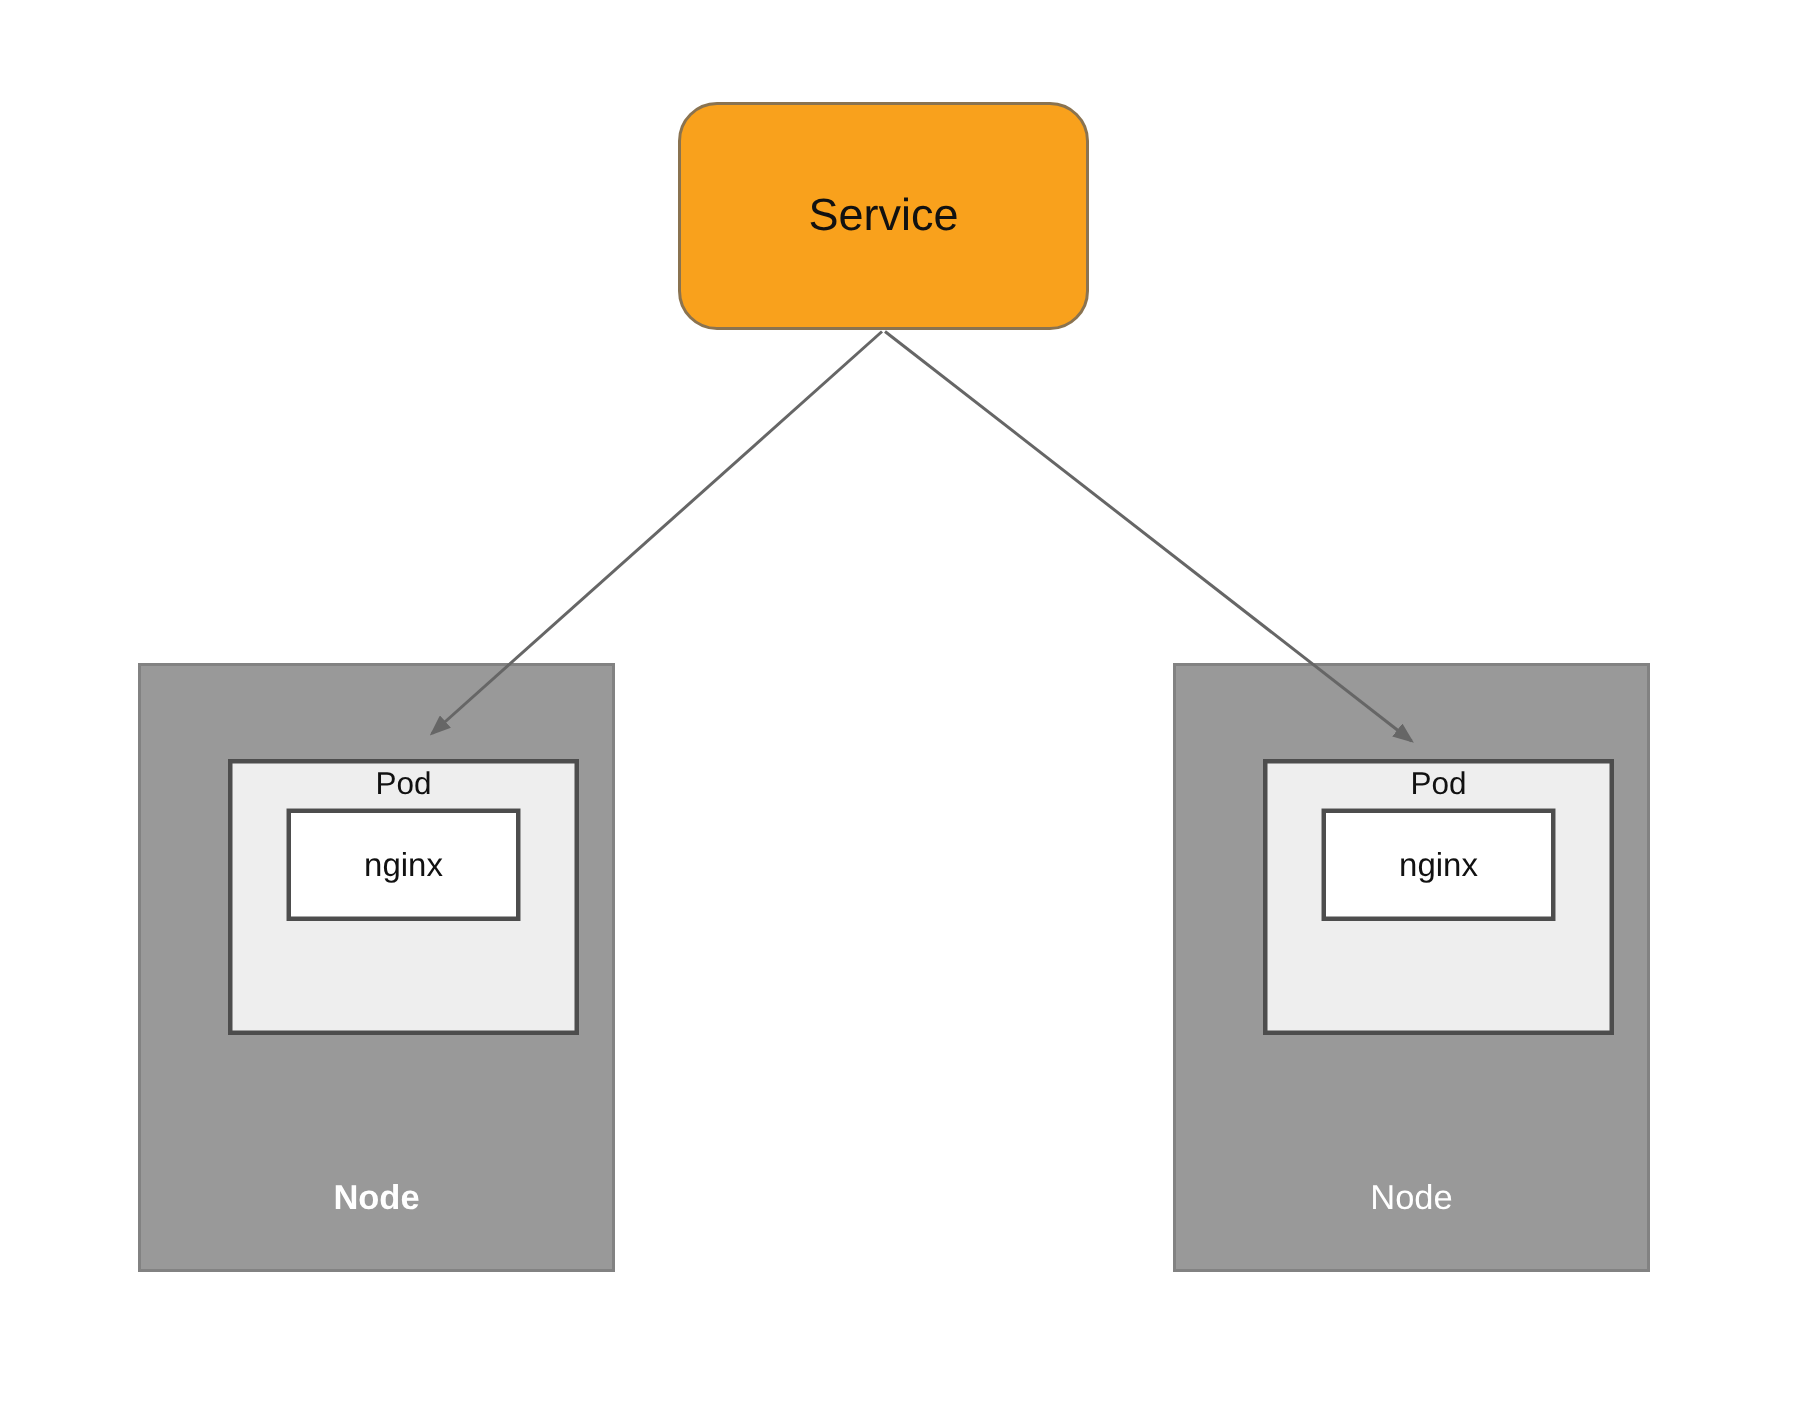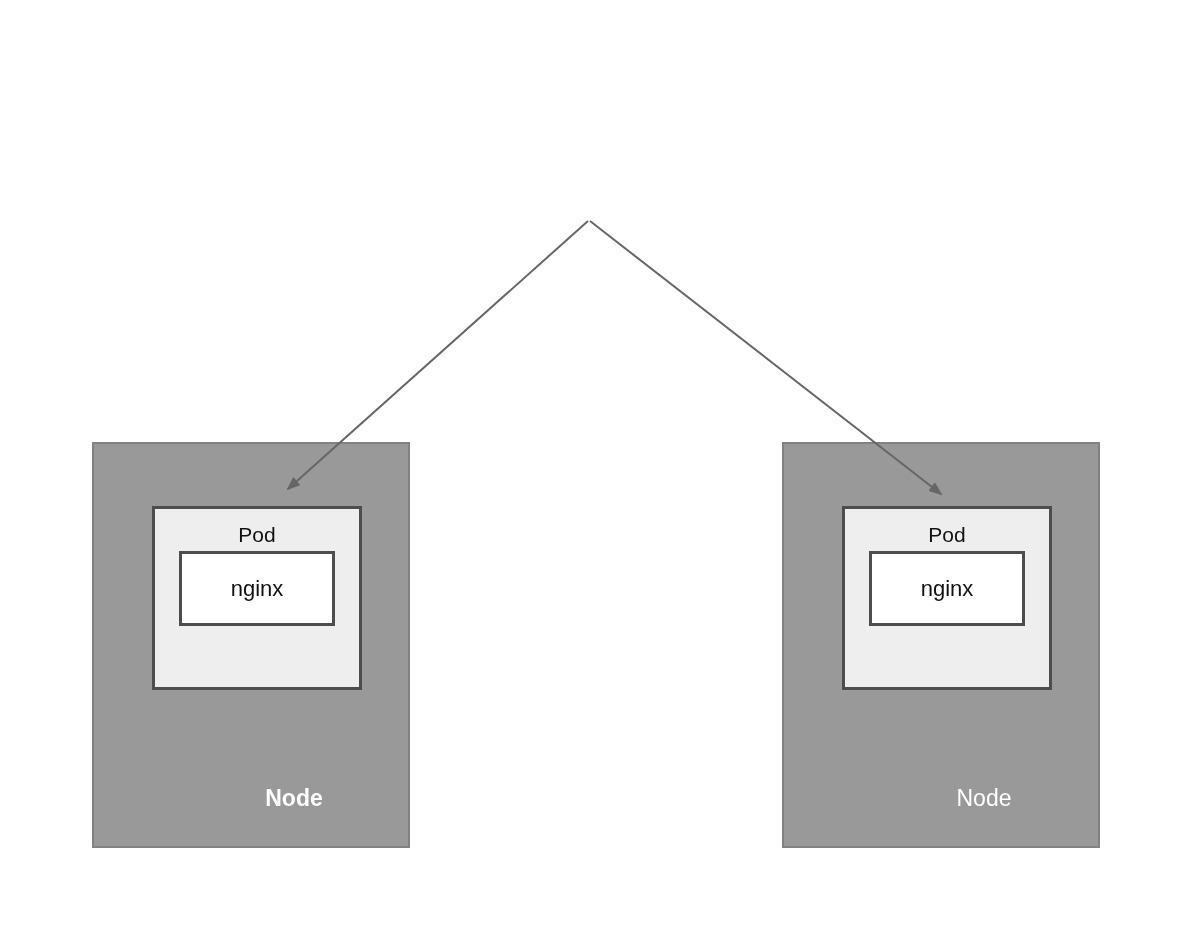--- a/index.html
+++ b/index.html
@@ -51,26 +51,26 @@
     top:442px;width:318px;height:406px;
     background:var(--node-fill);
     border:2px solid var(--node-border);
     box-sizing:border-box;
     z-index:1;
   }
   .node-left{left:92px;}
   .node-right{left:782px;}
   .pod{
     position:absolute;
-    left:58px;top:62px;width:210px;height:184px;
+    left:58px;top:62px;width:234px;height:184px;
     background:var(--pod-fill);
     border:3px solid var(--pod-border);
     box-sizing:border-box;
     display:flex;flex-direction:column;align-items:center;
-    padding-top:12px;
+    padding-top:0;
   }
   .pod-label{
     font-size:21px;
     color:var(--text-dark);
     line-height:1.3;
   }
   .container-box{
     margin-top:3px;
     width:156px;height:75px;
     background:var(--container-fill);
@@ -81,28 +81,30 @@
   .container-label{
     font-size:22px;
     color:var(--text-dark);
   }
   .node-label{
     position:absolute;
     left:0;bottom:34px;width:100%;
     text-align:center;
     font-size:23px;
     color:var(--text-light);
-    padding-left:43px;
   }
 </style>
 </head>
 <body>
 
 <div class="canvas">
 
+  <div class="service">
+    <span class="service-label">Service</span>
+  </div>
 
   <div class="node node-left">
     <div class="pod">
       <div class="pod-label">Pod</div>
       <div class="container-box">
         <span class="container-label">nginx</span>
       </div>
     </div>
     <div class="node-label" style="font-weight: 700;">Node</div>
   </div>

